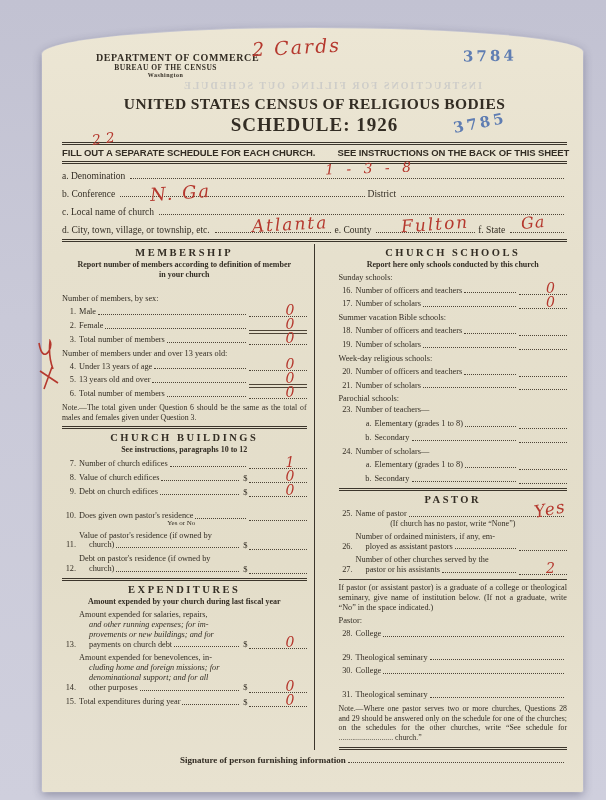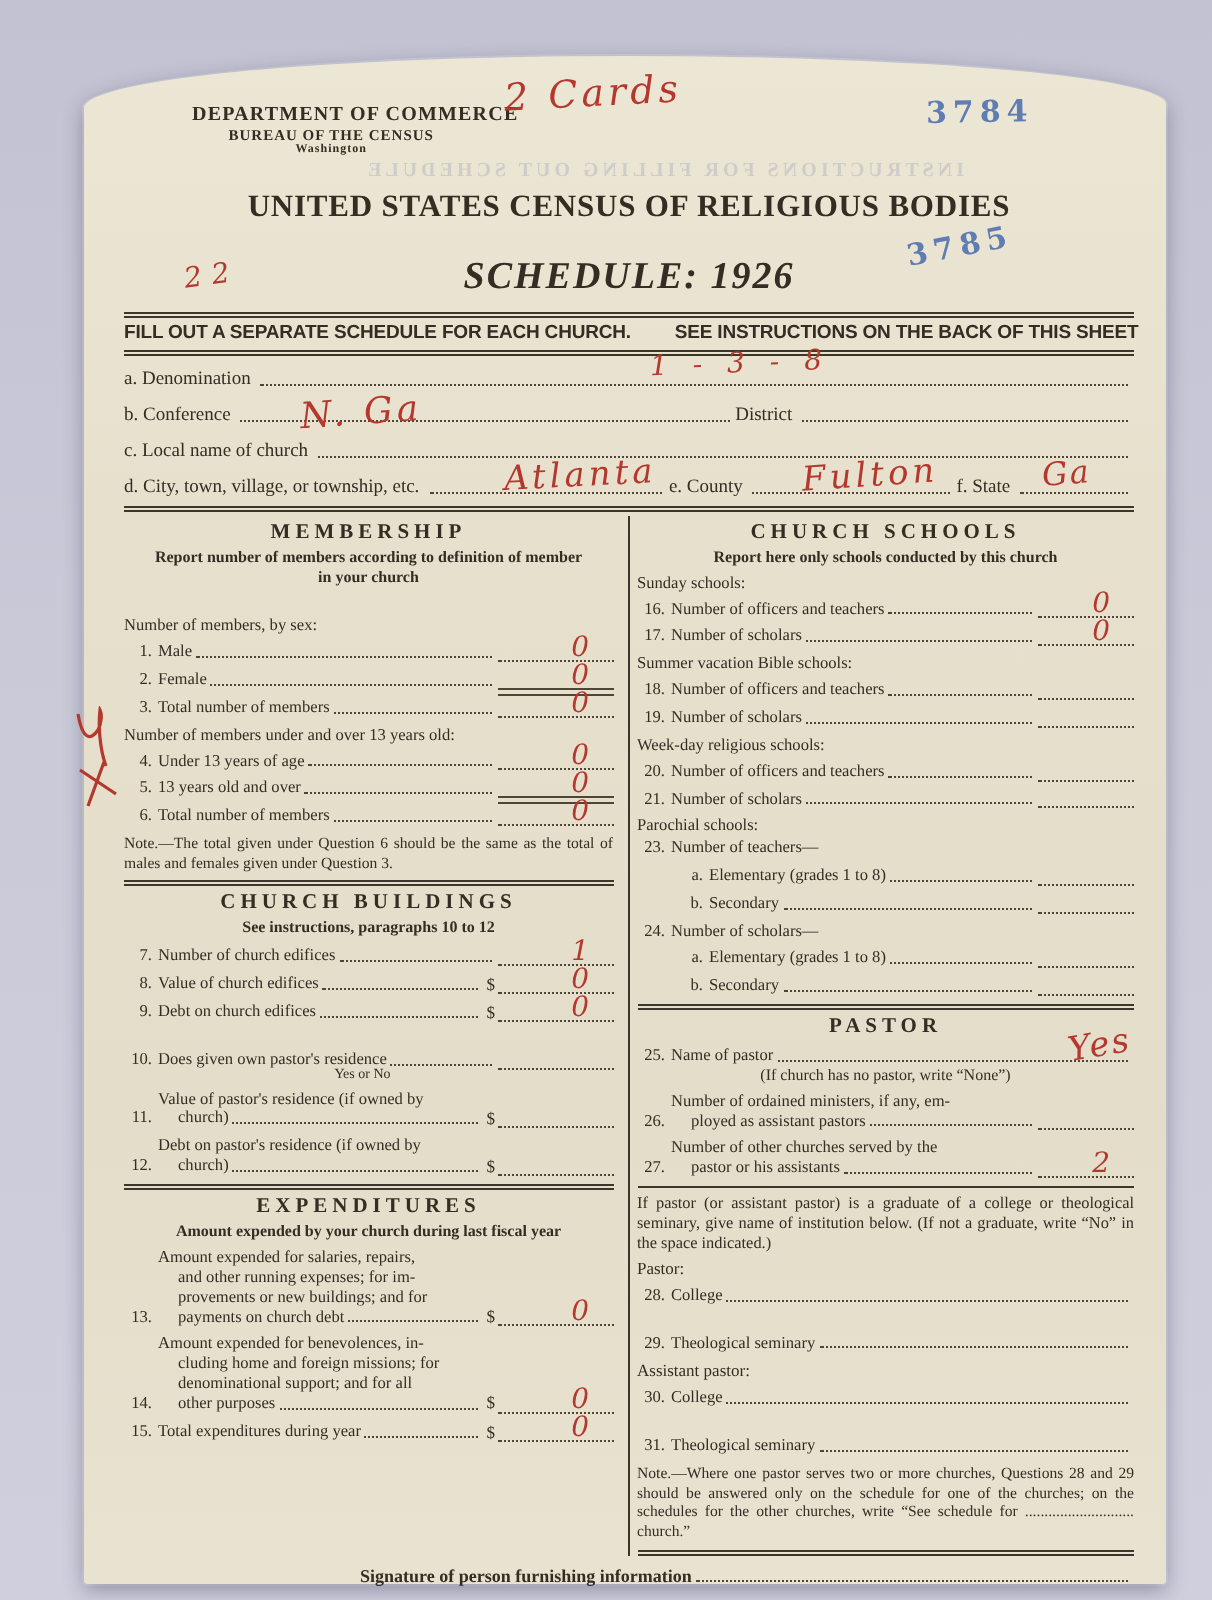--- a/index.html
+++ b/index.html
@@ -29,21 +29,21 @@
   .stamp { position:absolute; color:#4c6fae; font-weight:bold; font-size:15px; letter-spacing:3px; opacity:.88; font-family:"DejaVu Serif", serif; }
   .stamp1 { right:50px; top:-5px; transform:rotate(-1deg); }
   .stamp2 { right:60px; top:62px; transform:rotate(-11deg); }
   .bleed {
     position:absolute; left:60px; top:28px; width:420px; text-align:center;
     transform:scaleX(-1); color:rgba(90,110,165,.20);
     font-weight:bold; font-size:10px; letter-spacing:2px;
   }
   .title-block { margin-top:14px; text-align:center; }
   .main-title { font-size:15.5px; font-weight:bold; letter-spacing:.4px; white-space:nowrap; }
-  .schedule-title { font-size:19px; font-weight:bold; letter-spacing:1px; margin-top:15px;font-style:italic; }
+  .schedule-title { font-size:19px; font-weight:bold; letter-spacing:1px; margin-top:1px; }
   .hw-22 { position:absolute; left:30px; top:78px; font-size:14px; letter-spacing:5px; transform:rotate(-8deg); }
 
   .rule2 { height:3px; border-top:1px solid #3b352b; border-bottom:1px solid #3b352b; }
   .rule1 { border-top:1px solid #3b352b; }
   .banner { margin-top:6px; }
   .banner-text { text-align:center; font-family:"Liberation Sans", sans-serif; font-weight:bold; font-size:9.5px; padding:2px 0 3px; letter-spacing:-0.1px; white-space:nowrap; }
   .banner-text .gap { display:inline-block; width:22px; }
 
   
   .fields { margin-top:7px; font-size:9.5px; }
@@ -55,36 +55,36 @@
   .hw-conf  { left:30px; bottom:-7px; font-size:18px; letter-spacing:2px; transform:rotate(-4deg); }
   .hw-city  { left:32%; bottom:-2px; font-size:17px; letter-spacing:2px; transform:rotate(-3deg); }
   .hw-county{ left:25%; bottom:-2px; font-size:17px; letter-spacing:2px; transform:rotate(-4deg); }
   .hw-state { left:20%; bottom:0px;  font-size:16px; letter-spacing:1px; transform:rotate(-5deg); }
   .margin-mark { position:absolute; left:-26px; top:168px; }
 
   
   .cols { display:flex; margin-top:2px; }
   .col { width:50%; }
   .col-left { padding-right:7px; border-right:1px solid #3b352b; }
-  .col-right{ padding-left:4px; }
+  .col-right{ padding-left:24px; }
   .sec-title { text-align:center; font-weight:bold; font-size:10.5px; letter-spacing:2.5px; margin:3px 0 2px; }
   .sec-sub   { text-align:center; font-weight:bold; font-size:8px; line-height:1.2; margin-bottom:3px; }
   .group { font-size:8.3px; margin:2px 0 1px; }
   .item { display:flex; align-items:flex-end; font-size:8.3px; margin:4px 0; line-height:1.18; }
   .item .no { width:17px; min-width:17px; text-align:right; padding-right:3px; }
   .item .lbl { white-space:nowrap; }
   .blank { width:58px; min-width:40px; border-bottom:1px dotted #4e4537; position:relative; height:3px; }
   .blank.narrow { width:48px; }
   .blank .hw-val { position:absolute; right:12px; bottom:-1px; font-size:14px; color:#b5382e; font-style:italic; font-family:"DejaVu Serif",serif; line-height:1; }
   .blank.sum::after { content:""; position:absolute; left:0; right:0; bottom:-4px; border-top:1px solid #4e4537; border-bottom:1px solid #4e4537; height:2px; }
   .dollar { padding:0 1px; font-size:8.5px; }
   .caption { font-size:7px; text-align:center; margin:-2px 6px 2px 0; }
   .note { font-size:7.8px; line-height:1.25; text-align:justify; margin:3px 0 4px; }
   .ml { flex:1; }
-  .ml .cont { padding-left:10px; white-space:nowrap; }
+  .ml .cont { padding-left:10px; white-space:nowrap;font-style:italic; }
   .ml .lastline { display:flex; align-items:flex-end; padding-left:10px; }
   .item.sub { padding-left:24px; }
   .item.sub .no { width:12px; min-width:12px; }
   .pastor-caption { font-size:8px; text-align:center; margin:-1px 0 2px; }
   .hw-yes { position:absolute; right:-2px; bottom:-3px; font-size:17px; color:#b5382e; font-style:italic; font-family:"DejaVu Serif",serif; transform:rotate(-10deg); letter-spacing:1px; }
   .grad-note { font-size:8.2px; line-height:1.22; text-align:justify; margin:3px 0 2px; }
   .plabel { font-size:8.5px; margin:2px 0; }
   .spacer6 { height:6px; }
 
   
@@ -451,21 +451,20 @@
           <span class="no">28.</span>
           <span class="lbl">College</span>
           <span class="dots"></span>
         </div>
         <div class="spacer6"></div>
         <div class="item">
           <span class="no">29.</span>
           <span class="lbl">Theological seminary</span>
           <span class="dots"></span>
         </div>
-        <div class="plabel">Assistant pastor:</div>
         <div class="item">
           <span class="no">30.</span>
           <span class="lbl">College</span>
           <span class="dots"></span>
         </div>
         <div class="spacer6"></div>
         <div class="item">
           <span class="no">31.</span>
           <span class="lbl">Theological seminary</span>
           <span class="dots"></span>

